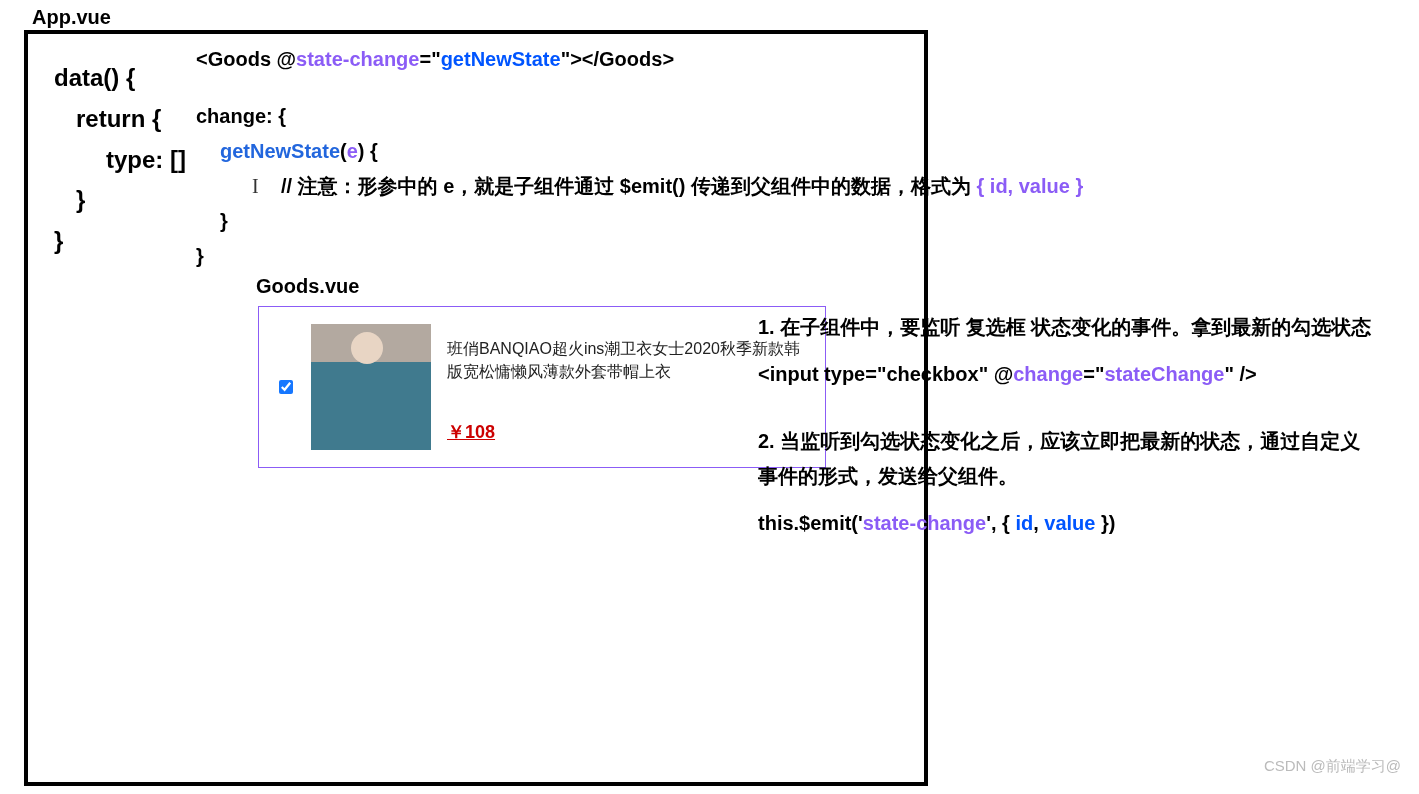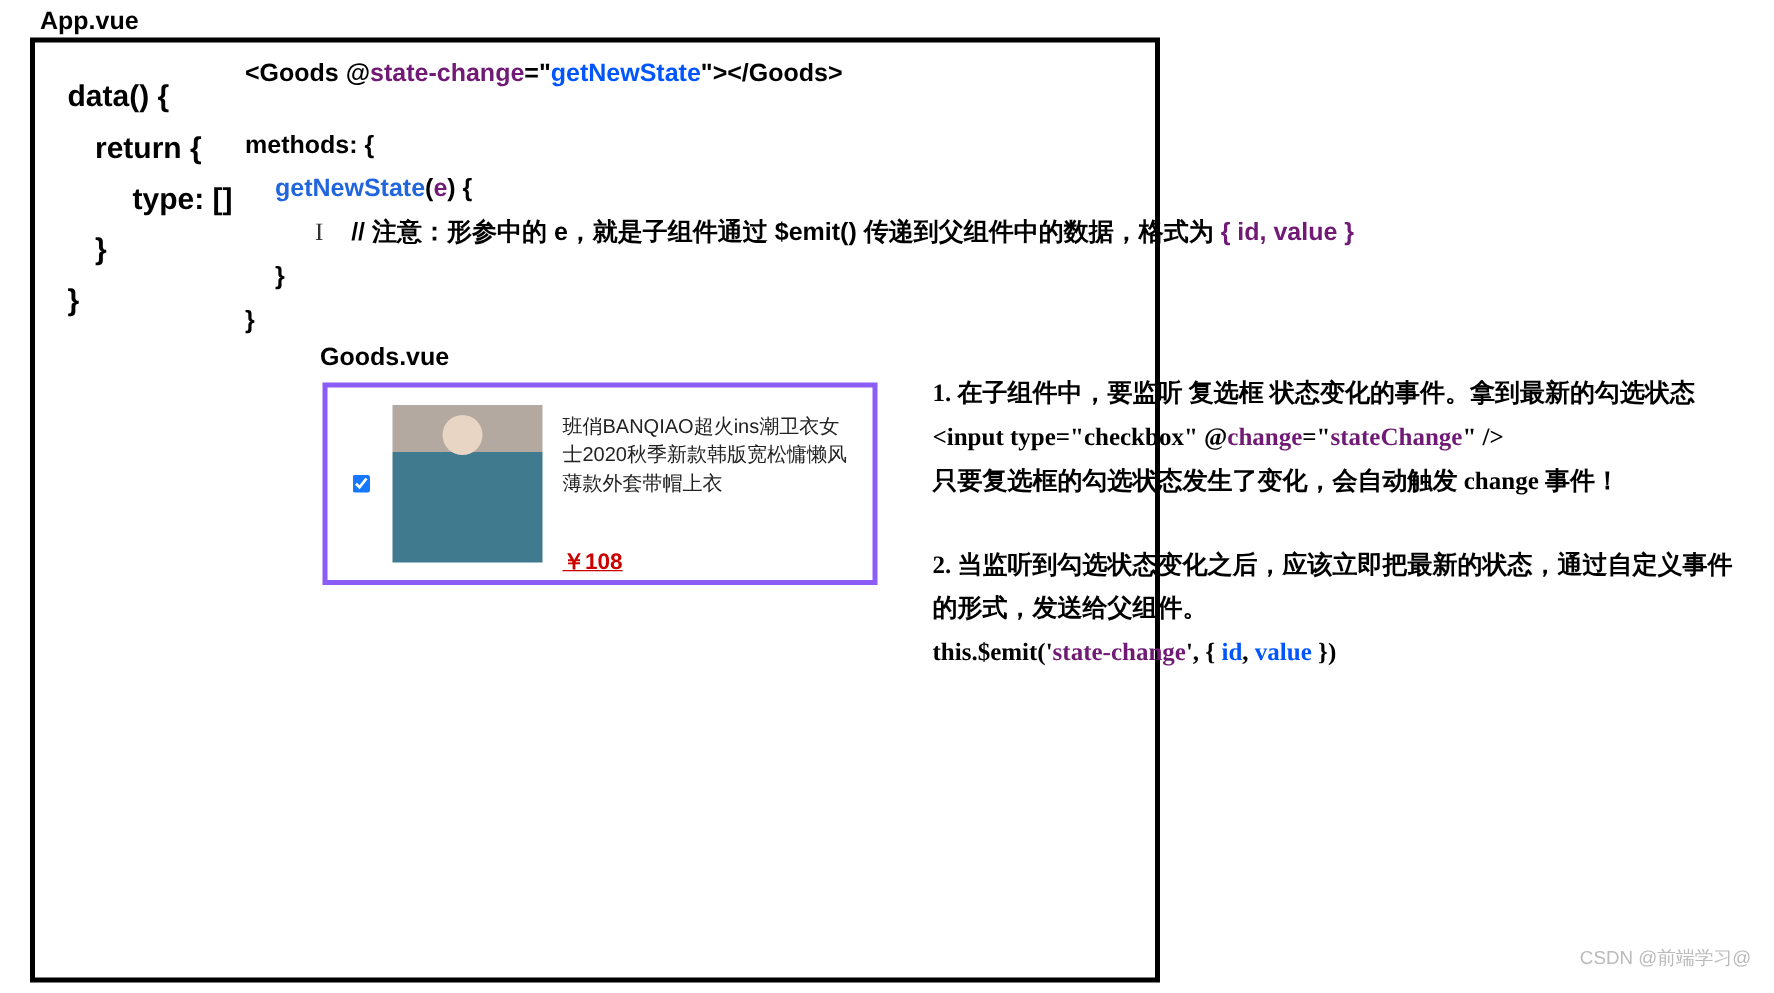--- a/index.html
+++ b/index.html
@@ -41,48 +41,48 @@
   .code-right {
     position: absolute;
     left: 196px;
     top: 42px;
     font-size: 20px;
     font-weight: bold;
     line-height: 1.75;
   }
   .code-right .i1 { padding-left: 24px; }
   .code-right .i2 { padding-left: 52px; }
-  .red { color: #701a75; }
+  .red { color: #8b5cf6; }
   .event-blue { color: #0055ff; }
   .method-blue { color: #2266dd; }
   .cursor-mark {
     font-family: serif;
     font-weight: normal;
     color: #333;
     padding-left: 4px;
   }
   .goods-label {
     position: absolute;
     left: 256px;
     top: 275px;
     color: #000000;
     font-weight: bold;
     font-size: 20px;
   }
   .goods-card {
     position: absolute;
     left: 258px;
     top: 306px;
-    width: 444px;
+    width: 568px;
     height: 162px;
-    border: 4px solid #8b5cf6;
+    border: 1px solid #8b5cf6;
     box-sizing: border-box;
     display: flex;
     align-items: center;
-    padding: 16px 16px;
+    padding: 26px 16px;
   }
   .goods-checkbox {
     width: 14px;
     height: 14px;
     accent-color: #1677ff;
     margin-right: 18px;
   }
   .goods-img {
     width: 120px;
     height: 126px;
@@ -118,21 +118,21 @@
   }
   .explain {
     position: absolute;
     left: 746px;
     top: 298px;
     width: 640px;
     font-size: 20px;
     font-weight: bold;
     line-height: 1.75;
   }
-  .explain p { margin: 0; font-family: Liberation Serif, serif; }
+  .explain p { margin: 12px; }
   .explain .gap { margin-top: 32px; }
   .watermark {
     position: absolute;
     right: 18px;
     bottom: 18px;
     color: #bbb;
     font-size: 15px;
   }
 </style>
 </head>
@@ -148,21 +148,21 @@
   <div class="i2">type: []</div>
   <div class="i1">}</div>
   <div>}</div>
 </div>
 
 <div class="code-right">
   <div>
     <span>&lt;Goods @</span><span class="red">state-change</span><span>="</span><span class="event-blue">getNewState</span><span>"&gt;&lt;/Goods&gt;</span>
   </div>
   <div style="height:22px"></div>
-  <div>methods: {</div>
+  <div>change: {</div>
   <div class="i1">
     <span class="method-blue">getNewState</span><span>(</span><span class="red">e</span><span>) {</span>
   </div>
   <div class="i2">
     <span class="cursor-mark">I</span>&nbsp;&nbsp;&nbsp;&nbsp;<span>// 注意：形参中的 e，就是子组件通过 $emit() 传递到父组件中的数据，格式为 </span><span class="red">{ id, value }</span>
   </div>
   <div class="i1">}</div>
   <div>}</div>
 </div>
 
@@ -175,20 +175,19 @@
     <div class="goods-title">班俏BANQIAO超火ins潮卫衣女士2020秋季新款韩版宽松慵懒风薄款外套带帽上衣</div>
     <div class="goods-price">￥108</div>
   </div>
 </div>
 
 <div class="explain">
   <p>1. 在子组件中，要监听 复选框 状态变化的事件。拿到最新的勾选状态</p>
   <p>
     <span>&lt;input type="checkbox" @</span><span class="red">change</span><span>="</span><span class="red">stateChange</span><span>" /&gt;</span>
   </p>
-  <p>只要复选框的勾选状态发生了变化，会自动触发 change 事件！</p>
   <p class="gap">2. 当监听到勾选状态变化之后，应该立即把最新的状态，通过自定义事件的形式，发送给父组件。</p>
   <p>
     <span>this.$emit('</span><span class="red">state-change</span><span>', { </span><span class="event-blue">id</span><span>, </span><span class="event-blue">value</span><span> })</span>
   </p>
 </div>
 
 <div class="watermark">CSDN @前端学习@</div>
 
 </body></html>

